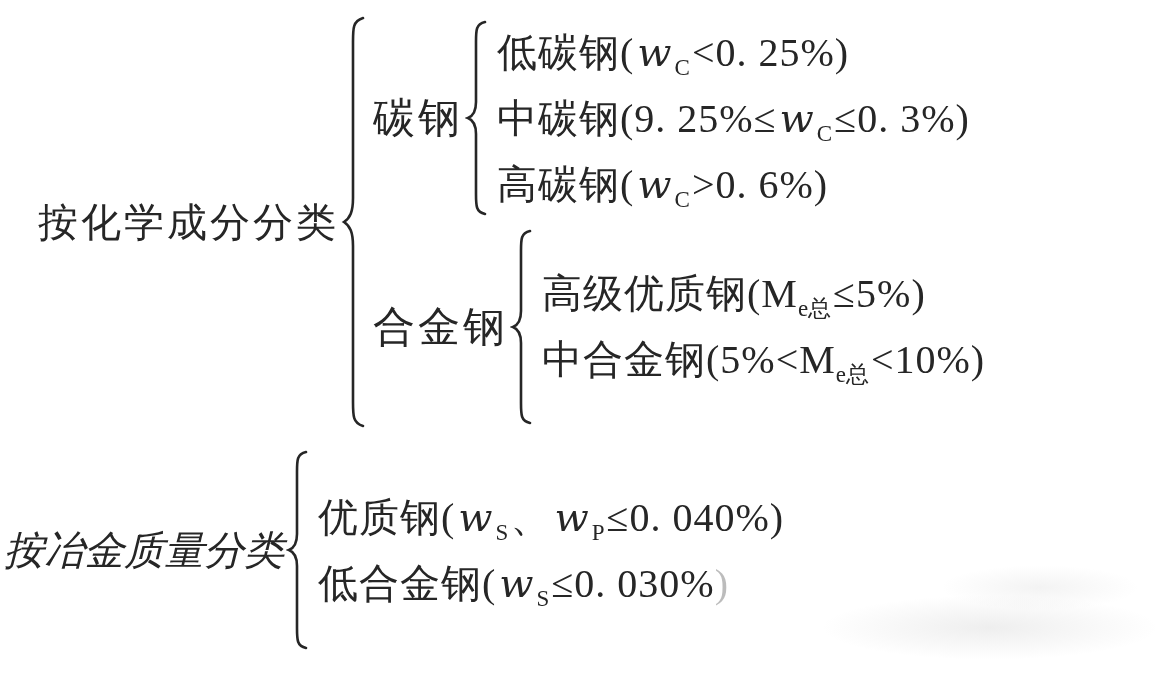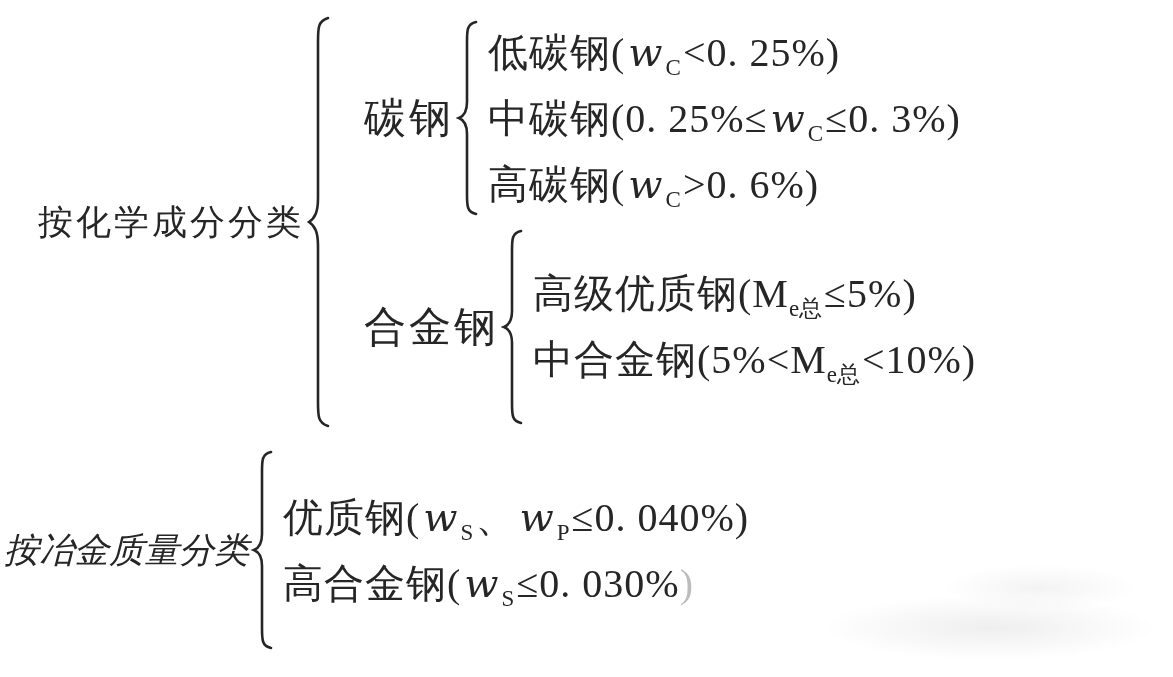--- a/index.html
+++ b/index.html
@@ -20,41 +20,40 @@
   }
   
   .group{
     position:absolute;
     display:flex;
     align-items:center;
   }
   .group-1{left:38px;top:16px;}
   .group-2{left:4px;top:450px;}
   .group-label{
-    font-size:35px;
+    font-size:40px;
     letter-spacing:3px;
     white-space:nowrap;
     font-weight:500;
   }
   .group-2 .group-label{letter-spacing:0px;font-style:italic;}
   .children{
     display:flex;
     flex-direction:column;
   }
   .subgroup{
     display:flex;
     align-items:center;
   }
   .subgroup + .subgroup{margin-top:12px;}
   .subgroup-label{
     font-size:42px;
     letter-spacing:3px;
     white-space:nowrap;
     font-weight:500;
-    margin-left:26px;
   }
   .items{
     display:flex;
     flex-direction:column;
   }
   .row{
     height:66px;
     line-height:66px;
     font-size:40px;
     letter-spacing:1px;
@@ -107,21 +106,21 @@
     </svg>
     <div class="children">
 
       <div class="subgroup">
         <div class="subgroup-label">碳钢</div>
         <svg class="brace brace-sub" width="26" height="196" viewBox="0 0 26 196">
           <path d="M 20 2 C 11 4, 11 10, 11 22 L 11 82 C 11 92, 8 96, 3 98 C 8 100, 11 104, 11 114 L 11 174 C 11 186, 11 192, 20 194"></path>
         </svg>
         <div class="items">
           <div class="row"><span class="run-n">低碳钢(</span><span class="run-i">w</span><span class="run-s">C</span><span class="run-n">&lt;0. 25%)</span></div>
-          <div class="row"><span class="run-n">中碳钢(0. 25%≤</span><span class="run-i">w</span><span class="run-s">C</span><span class="run-n">≤0. 3%)</span></div>
+          <div class="row"><span class="run-n">中碳钢(9. 25%≤</span><span class="run-i">w</span><span class="run-s">C</span><span class="run-n">≤0. 3%)</span></div>
           <div class="row"><span class="run-n">高碳钢(</span><span class="run-i">w</span><span class="run-s">C</span><span class="run-n">&gt;0. 6%)</span></div>
         </div>
       </div>
 
       <div class="subgroup">
         <div class="subgroup-label">合金钢</div>
         <svg class="brace brace-sub" width="26" height="196" viewBox="0 0 26 196">
           <path d="M 20 2 C 11 4, 11 10, 11 22 L 11 82 C 11 92, 8 96, 3 98 C 8 100, 11 104, 11 114 L 11 174 C 11 186, 11 192, 20 194"></path>
         </svg>
         <div class="items">
@@ -133,20 +132,20 @@
     </div>
   </div>
 
   <div class="group group-2">
     <div class="group-label">按冶金质量分类</div>
     <svg class="brace brace-sub" width="26" height="200" viewBox="0 0 26 200">
       <path d="M 20 2 C 11 4, 11 10, 11 22 L 11 84 C 11 94, 8 98, 3 100 C 8 102, 11 106, 11 116 L 11 178 C 11 190, 11 196, 20 198"></path>
     </svg>
     <div class="items">
       <div class="row"><span class="run-n">优质钢(</span><span class="run-i">w</span><span class="run-s">S</span><span class="run-n">、</span><span class="run-i">w</span><span class="run-s">P</span><span class="run-n">≤0. 040%)</span></div>
-      <div class="row"><span class="run-n">高合金钢(</span><span class="run-i">w</span><span class="run-s">S</span><span class="run-n">≤0. 030%</span><span class="run-f">)</span></div>
+      <div class="row"><span class="run-n">低合金钢(</span><span class="run-i">w</span><span class="run-s">S</span><span class="run-n">≤0. 030%</span><span class="run-f">)</span></div>
     </div>
   </div>
 
   <div class="smudge smudge-1"></div>
   <div class="smudge smudge-2"></div>
 
 </div>
 
 </body></html>

